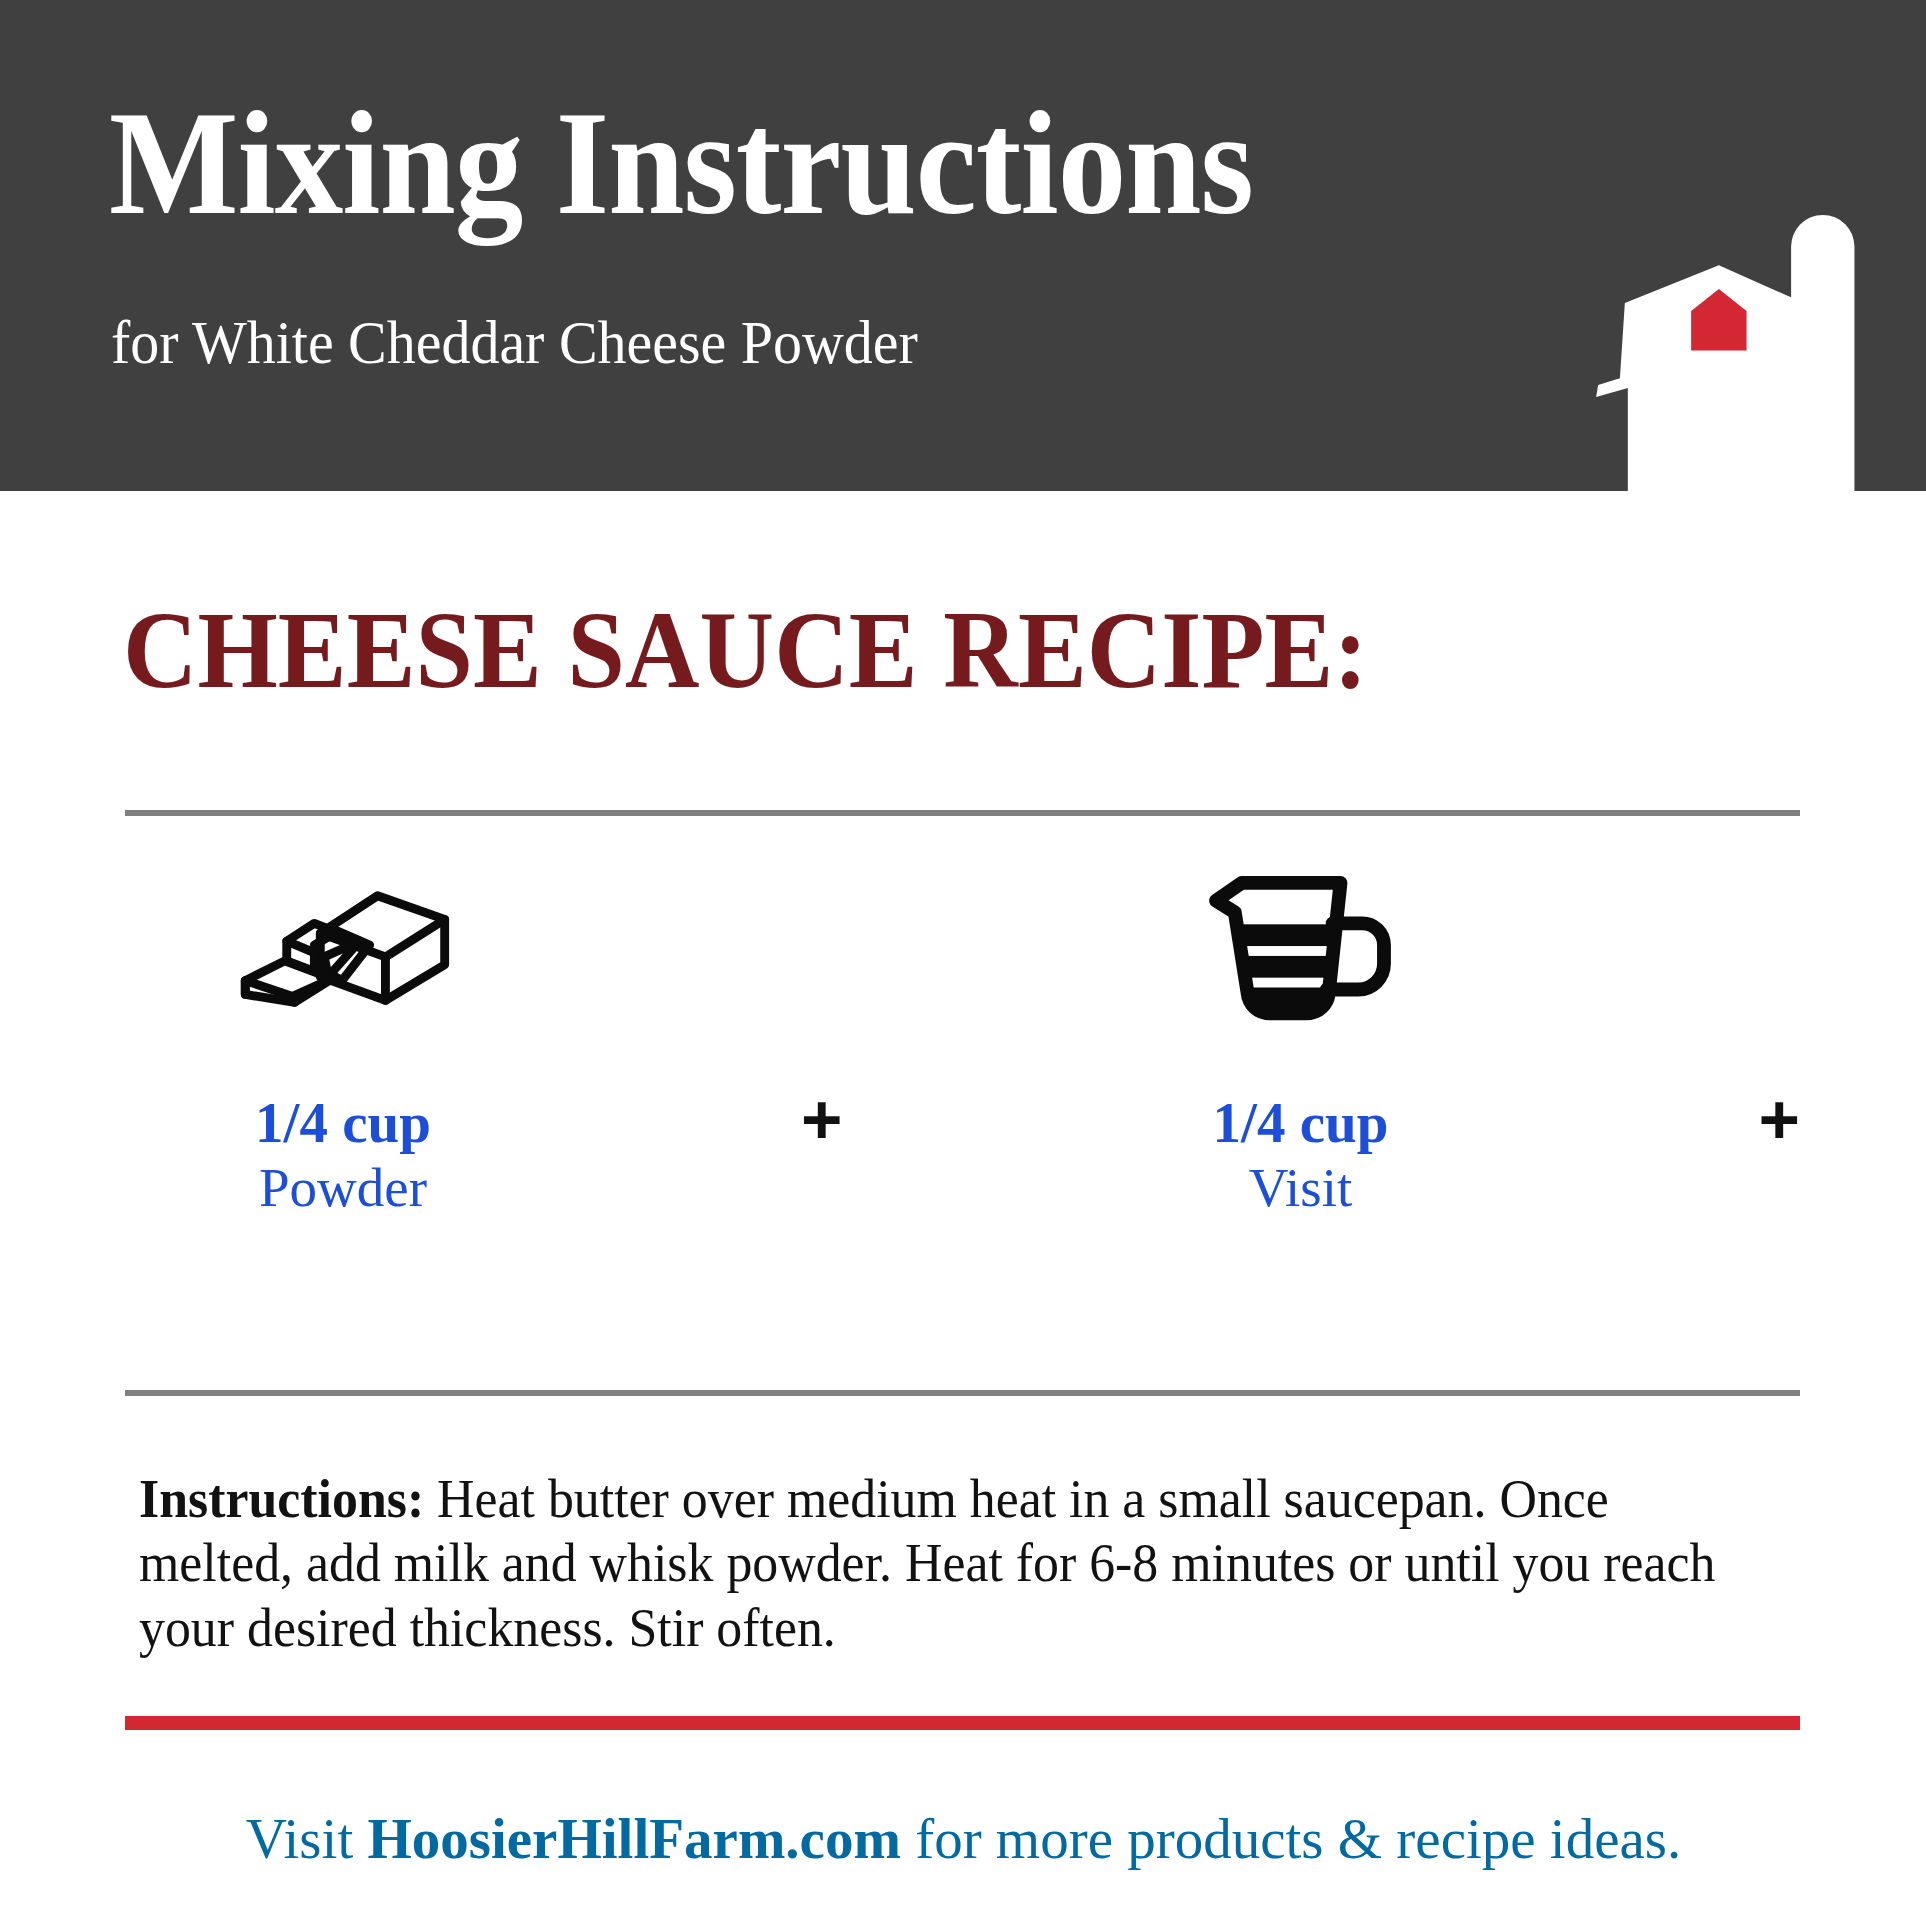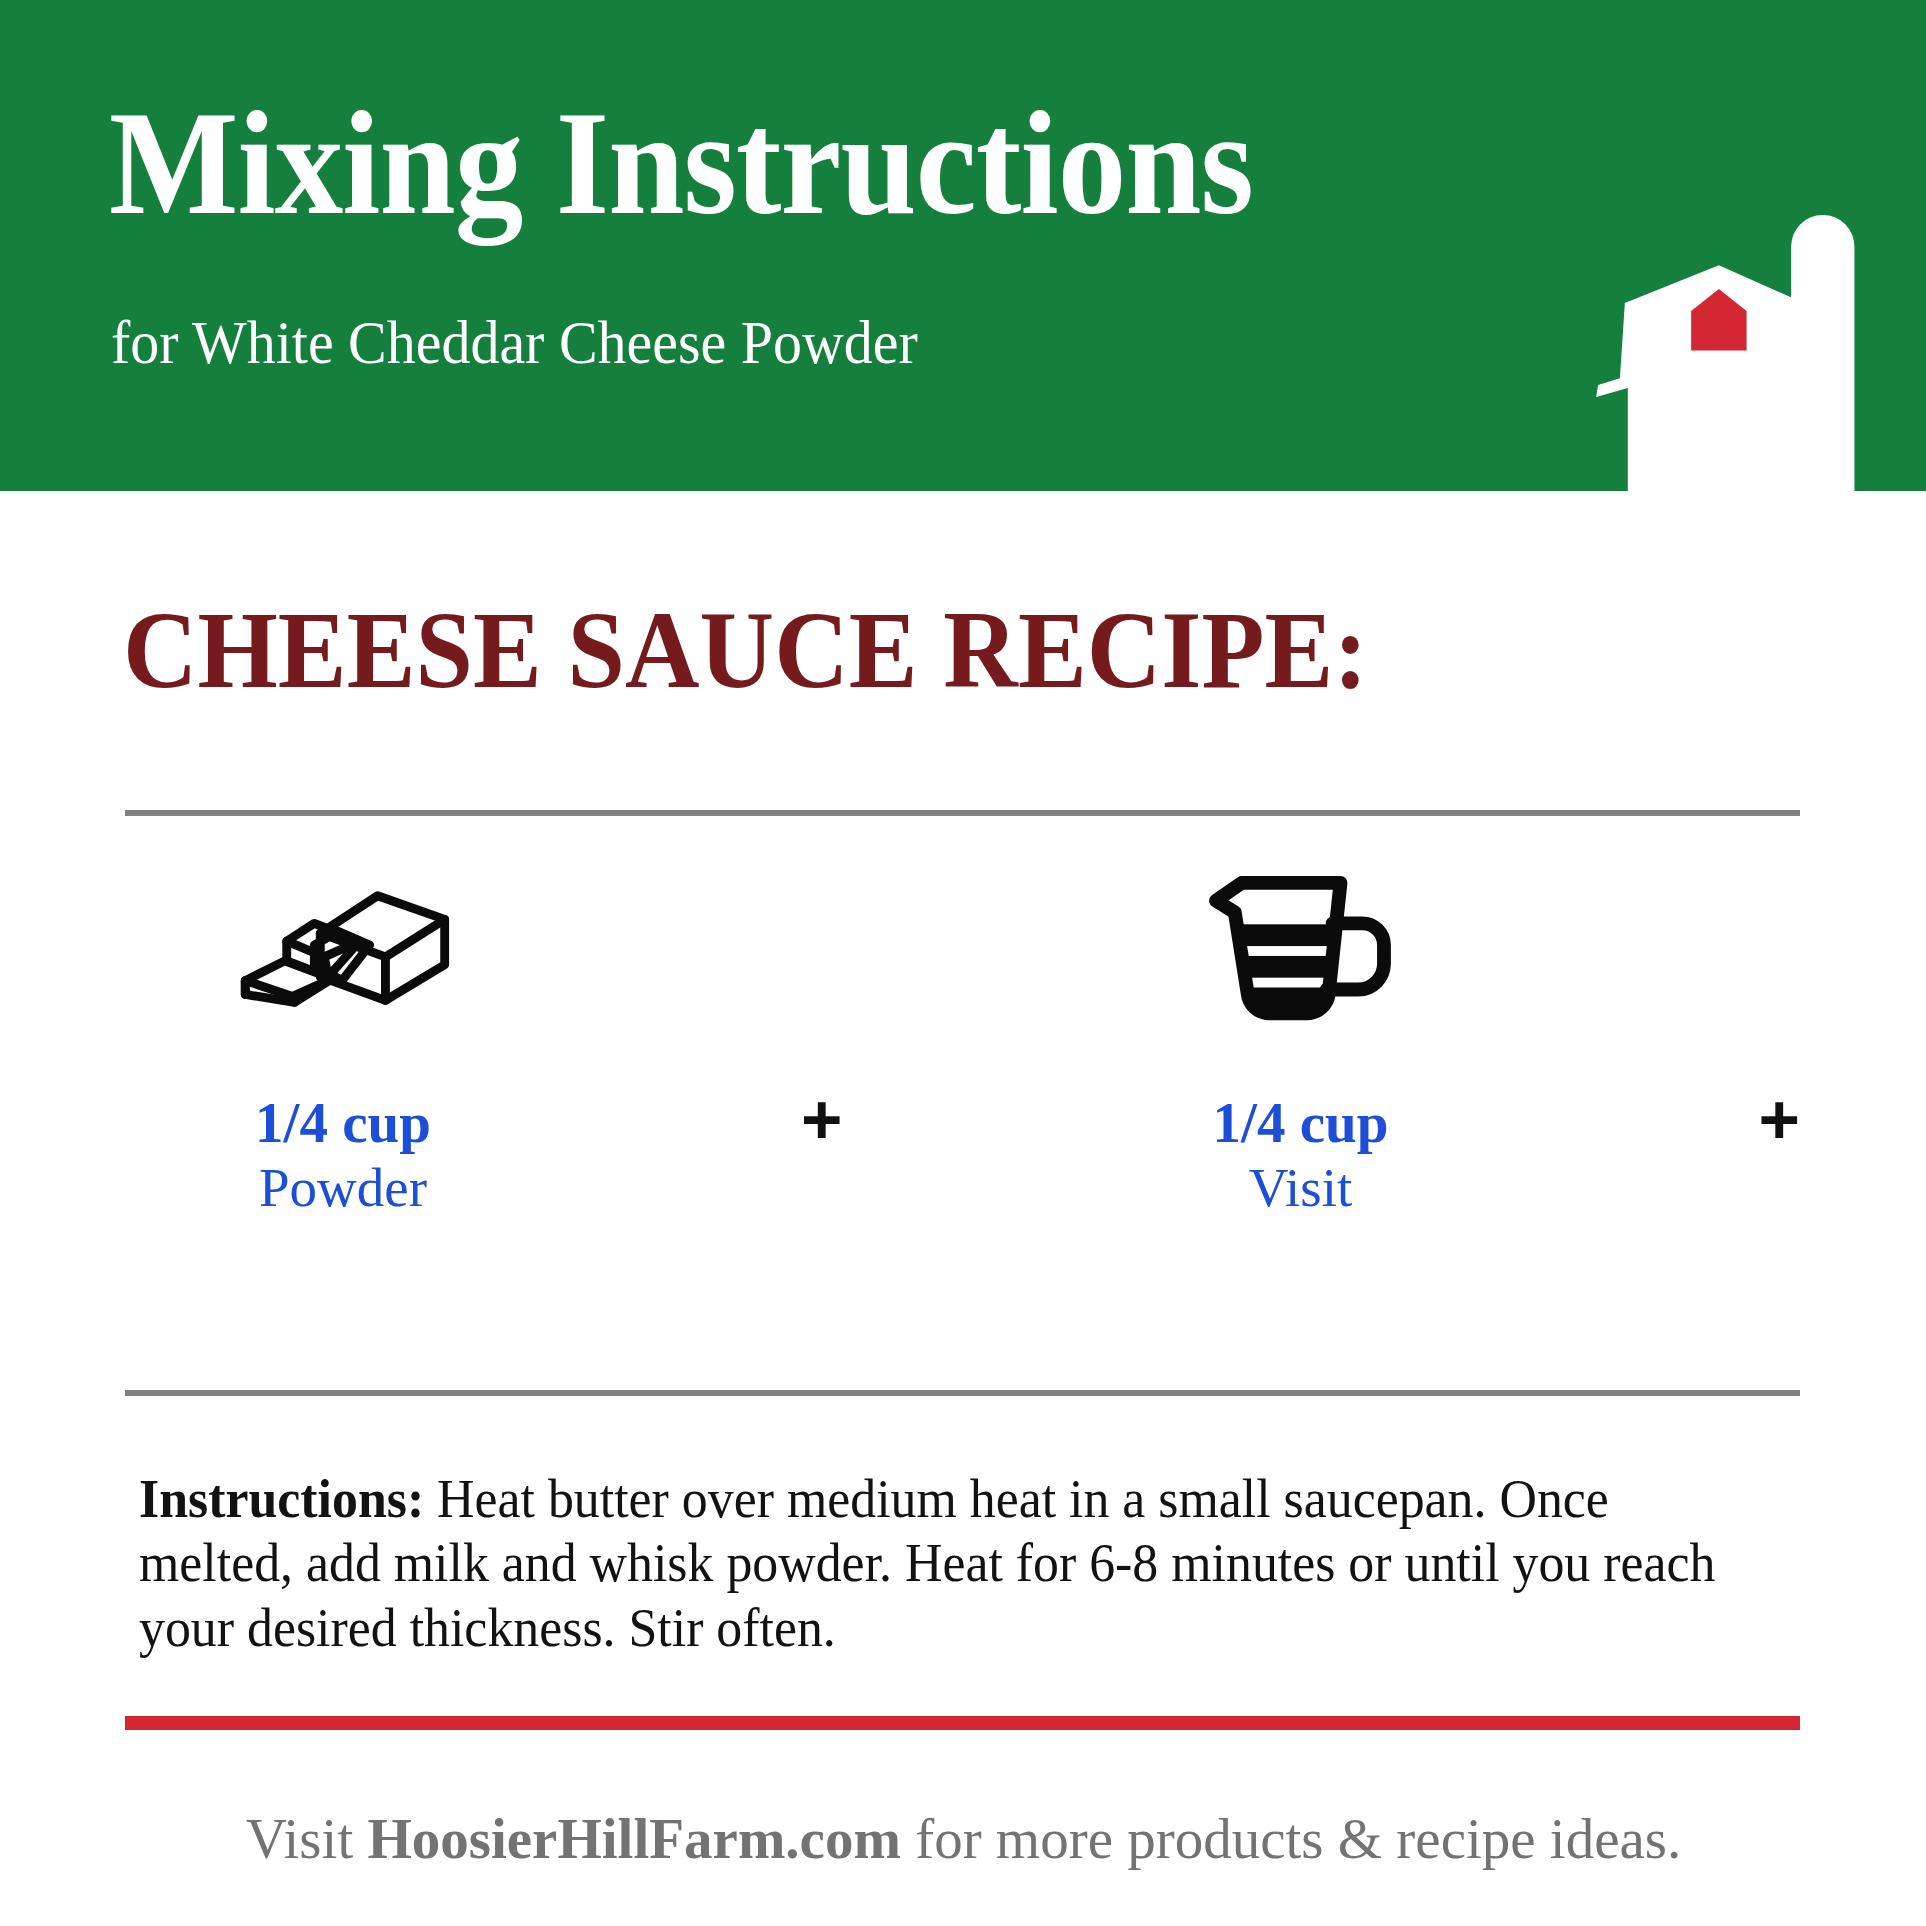--- a/index.html
+++ b/index.html
@@ -20,21 +20,21 @@
     background: #ffffff;
   }
 
   
   .header {
     position: absolute;
     left: 0;
     top: 0;
     width: 1927px;
     height: 491px;
-    background: #15803d;
+    background: #404040;
     overflow: hidden;
   }
   .header-title {
     position: absolute;
     left: 109px;
     top: 87px;
     color: #ffffff;
     font-family: "Liberation Serif", "DejaVu Serif", serif;
     font-weight: 700;
     font-size: 149px;
@@ -174,21 +174,21 @@
   }
   .instructions b { font-weight: 700; }
 
   
   .footer {
     position: absolute;
     left: 0;
     top: 1808px;
     width: 1927px;
     text-align: center;
-    color: #737373;
+    color: #0369a1;
     font-family: "Liberation Serif", "DejaVu Serif", serif;
     font-size: 57px;
     line-height: 1.1;
     white-space: nowrap;
   }
   .footer b { font-weight: 700; }
 </style>
 </head>
 <body>
 

